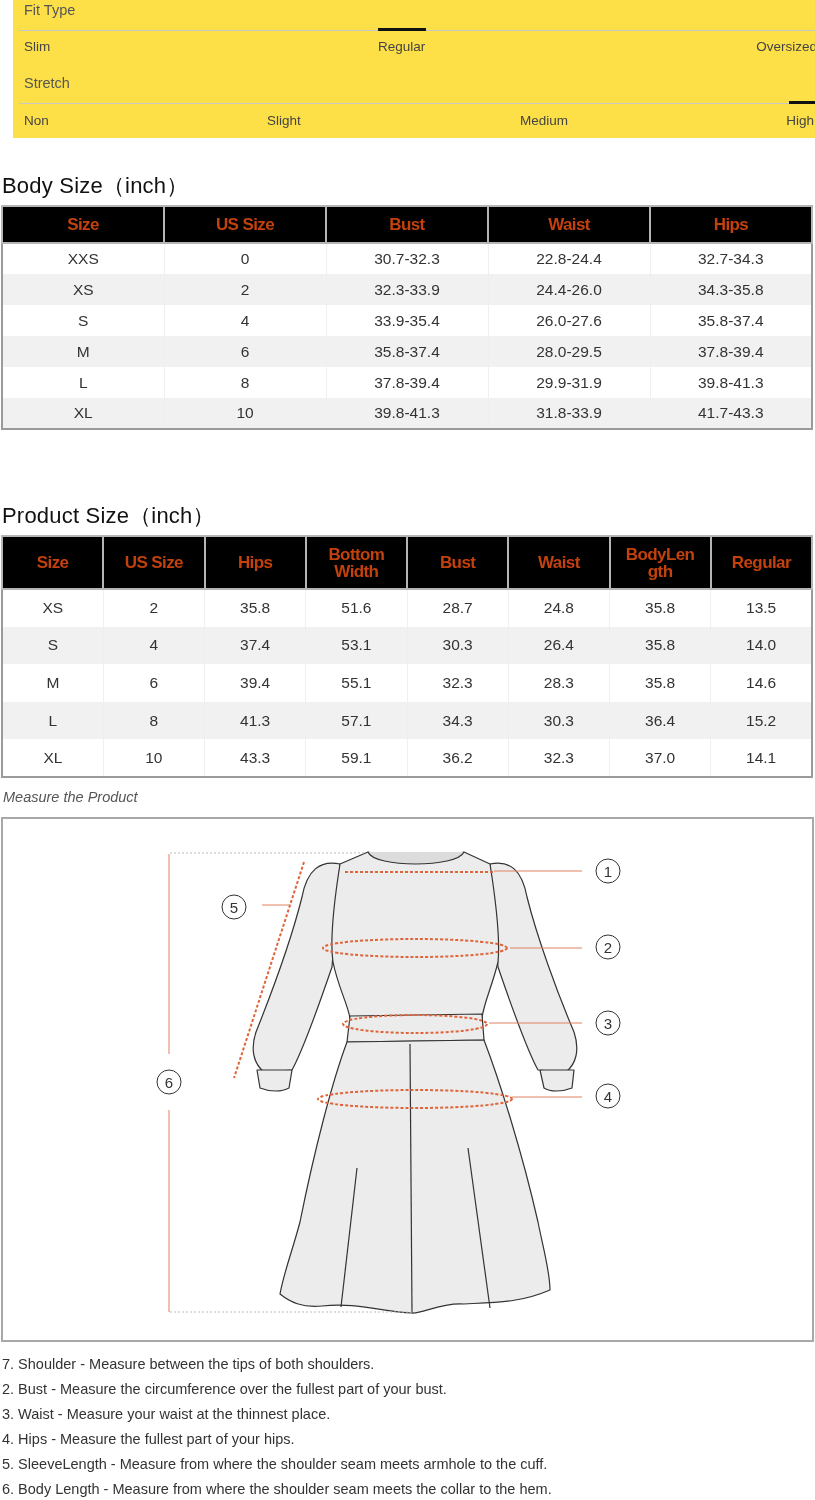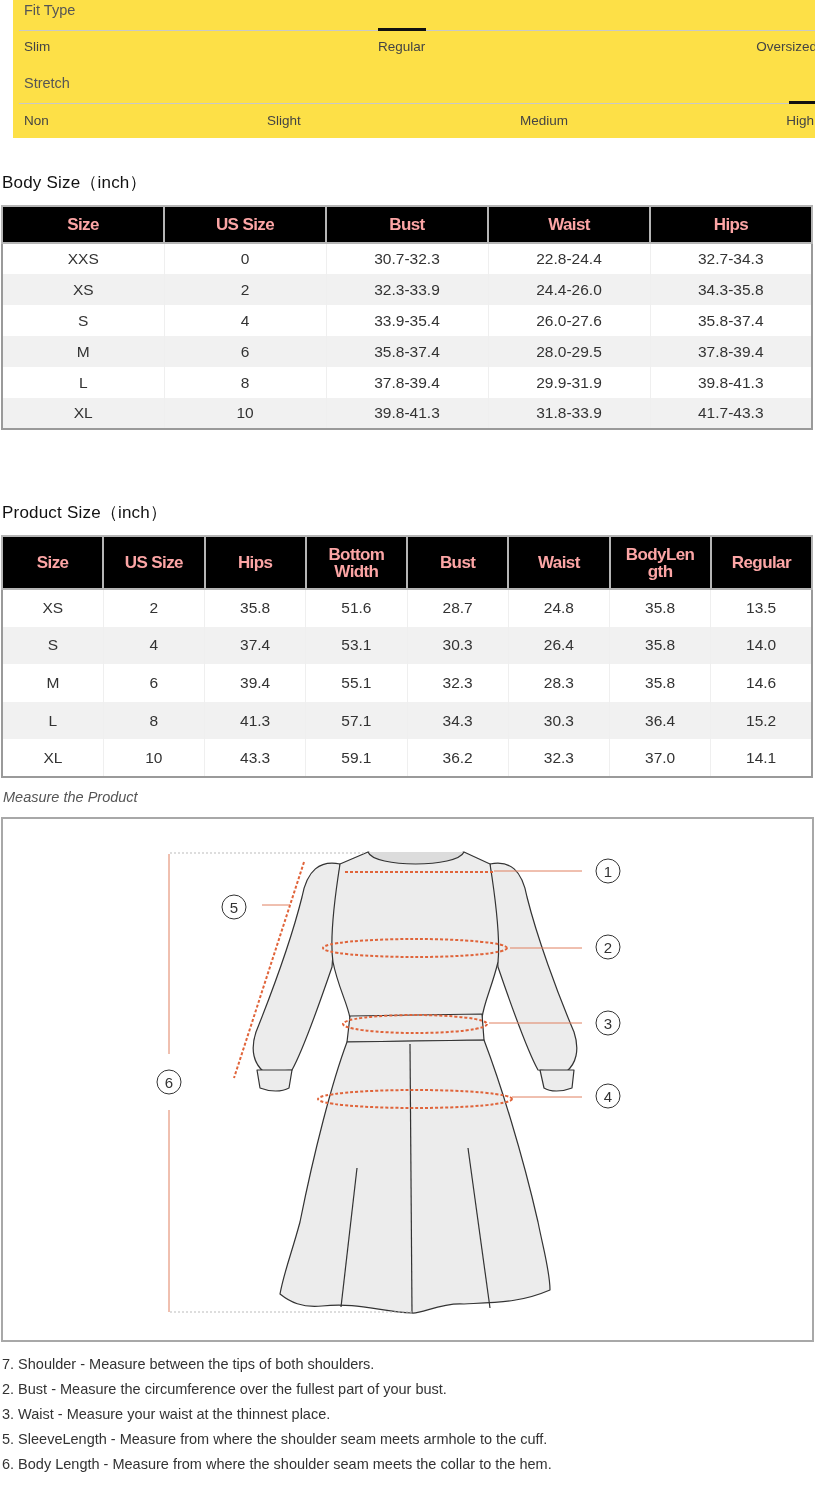--- a/index.html
+++ b/index.html
@@ -7,25 +7,25 @@
   body { font-family: "Liberation Sans", sans-serif; color: #222; position: relative; }
 
   
   .fit-panel { position: absolute; left: 13px; top: 0; width: 812px; height: 138px; background: #fde047; }
   .fit-label { position: absolute; left: 11px; font-size: 14.5px; color: #555; }
   .fit-track { position: absolute; left: 6px; width: 800px; height: 1px; background: #c8c8c8; }
   .fit-marker { position: absolute; height: 3px; width: 48px; background: #111; }
   .fit-opt { position: absolute; font-size: 13.5px; color: #444; }
 
   
-  .sec-title { position: absolute; left: 2px; font-size: 17px; color: #111; letter-spacing: 0.2px; }
+  .sec-title { position: absolute; left: 2px; font-size: 22px; color: #111; letter-spacing: 0.2px; }
 
   
   table.size { position: absolute; left: 1px; width: 812px; border-collapse: collapse; border: 2px solid #9a9a9a; table-layout: fixed; }
-  table.size th { background: #000; color: #fca5a5; font-weight: bold; font-size: 17px; letter-spacing: -0.6px; border: 2px solid #b5b5b5; text-align: center; line-height: 17px; }
+  table.size th { background: #000; color: #c2410c; font-weight: bold; font-size: 17px; letter-spacing: -0.6px; border: 2px solid #b5b5b5; text-align: center; line-height: 17px; }
   table.size td { font-size: 15.5px; color: #333; text-align: center; border-left: 1px solid #efefef; border-right: 1px solid #efefef; }
   table.size tr.alt td { background: #f1f1f1; }
   #body-table th { height: 37px; }
   #body-table td { height: 31px; }
   #prod-table th { height: 53px; }
   #prod-table td { height: 37.6px; }
 
   .caption { position: absolute; left: 3px; top: 789px; font-size: 14.5px; font-style: italic; color: #555; }
 
   .diagram-box { position: absolute; left: 1px; top: 817px; width: 813px; height: 525px; border: 2px solid #a8a8a8; background: #fff; }
@@ -245,15 +245,16 @@
       <text x="232" y="911">5</text>
       <text x="167" y="1086">6</text>
     </g>
   </svg>
 </div>
 
 <ul class="notes">
   <li>7. Shoulder - Measure between the tips of both shoulders.</li>
   <li>2. Bust - Measure the circumference over the fullest part of your bust.</li>
   <li>3. Waist - Measure your waist at the thinnest place.</li>
+  <li>4. Hips - Measure the fullest part of your hips.</li>
   <li>5. SleeveLength - Measure from where the shoulder seam meets armhole to the cuff.</li>
   <li>6. Body Length - Measure from where the shoulder seam meets the collar to the hem.</li>
 </ul>
 
 </body></html>

